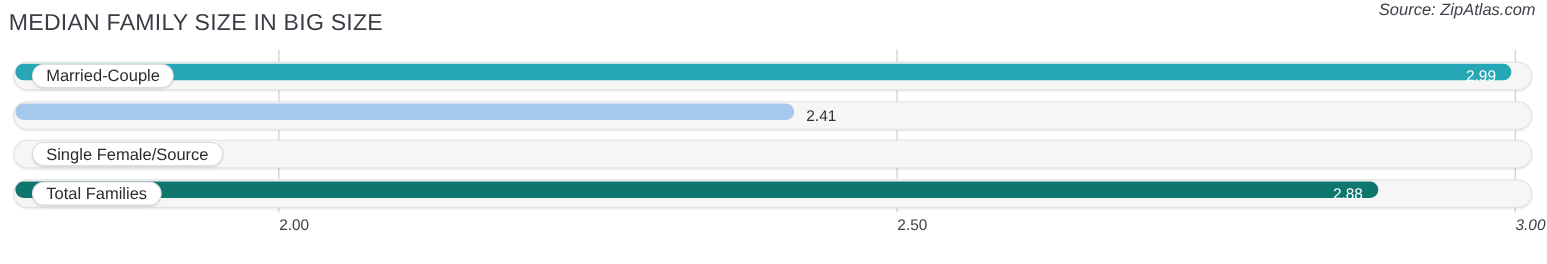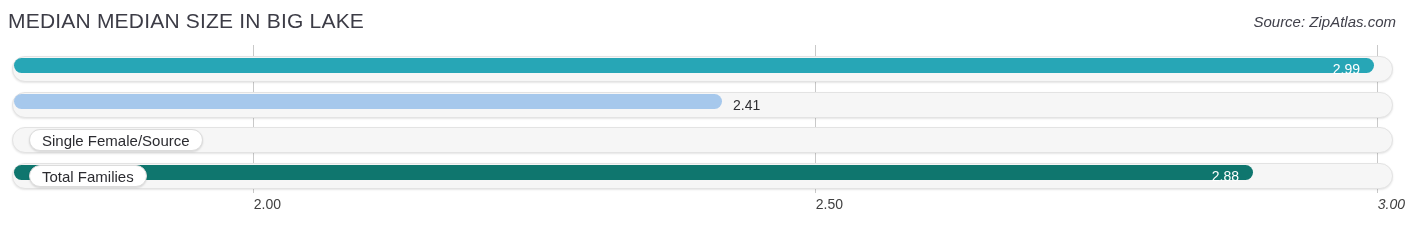--- a/index.html
+++ b/index.html
@@ -27,21 +27,21 @@
     top: 9px;
     font-size: 21px;
     letter-spacing: 0.2px;
     color: #3c3c46;
     font-weight: 400;
     white-space: nowrap;
   }
   .chart-source {
     position: absolute;
     right: 10px;
-    top: 13px;
+    top: 1px;
     font-size: 15px;
     font-style: italic;
     color: #41414b;
     white-space: nowrap;
   }
 
   
   .plot {
     position: absolute;
     left: 0;
@@ -146,36 +146,37 @@
     transform: translateX(-100%);
     white-space: nowrap;
     margin-left: 31px;
   }
 </style>
 </head>
 <body>
 
 <div id="chart-root">
 
-  <div class="chart-title">MEDIAN MEDIAN SIZE IN BIG LAKE</div>
+  <div class="chart-title">MEDIAN FAMILY SIZE IN BIG SIZE</div>
 
   <div class="chart-source">Source: ZipAtlas.com</div>
 
   <div class="plot">
     <div class="gridlines" id="gridlines">
         <div class="gridline" style="left: 253px;"></div>
         <div class="gridline" style="left: 815px;"></div>
         <div class="gridline" style="left: 1377px;"></div>
       </div>
     <div class="rows" id="rows">
         <div class="row" style="top: 11px;">
           <div class="track"></div>
           <div class="bar" style="width: 1360px; background: rgb(39, 166, 182);">
             <span class="bar-value-in">2.99</span>
           </div>
+          <div class="cat-pill">Married-Couple</div>
         </div>
         <div class="row" style="top: 47px;">
           <div class="track"></div>
           <div class="bar" style="width: 708px; background: rgb(166, 200, 236);"></div>
           <span class="bar-value-out" style="left: 721px;">2.41</span>
         </div>
         <div class="row" style="top: 82px;">
           <div class="track"></div>
           <div class="cat-pill">Single Female/Source</div>
         </div>

